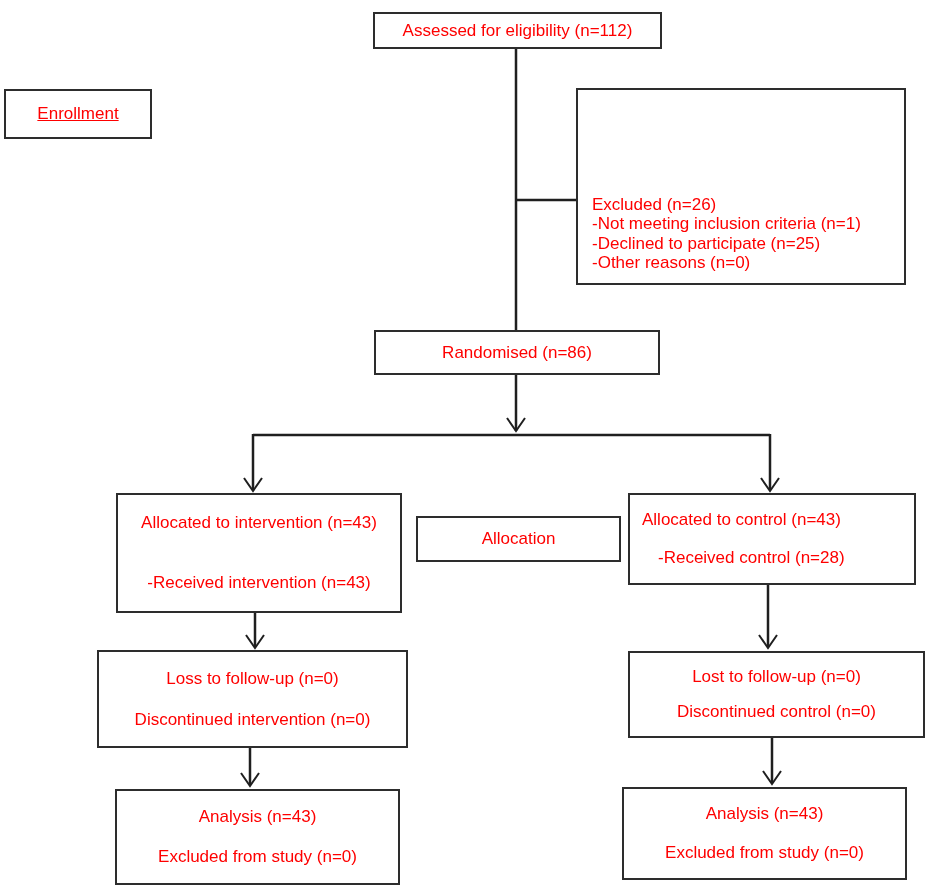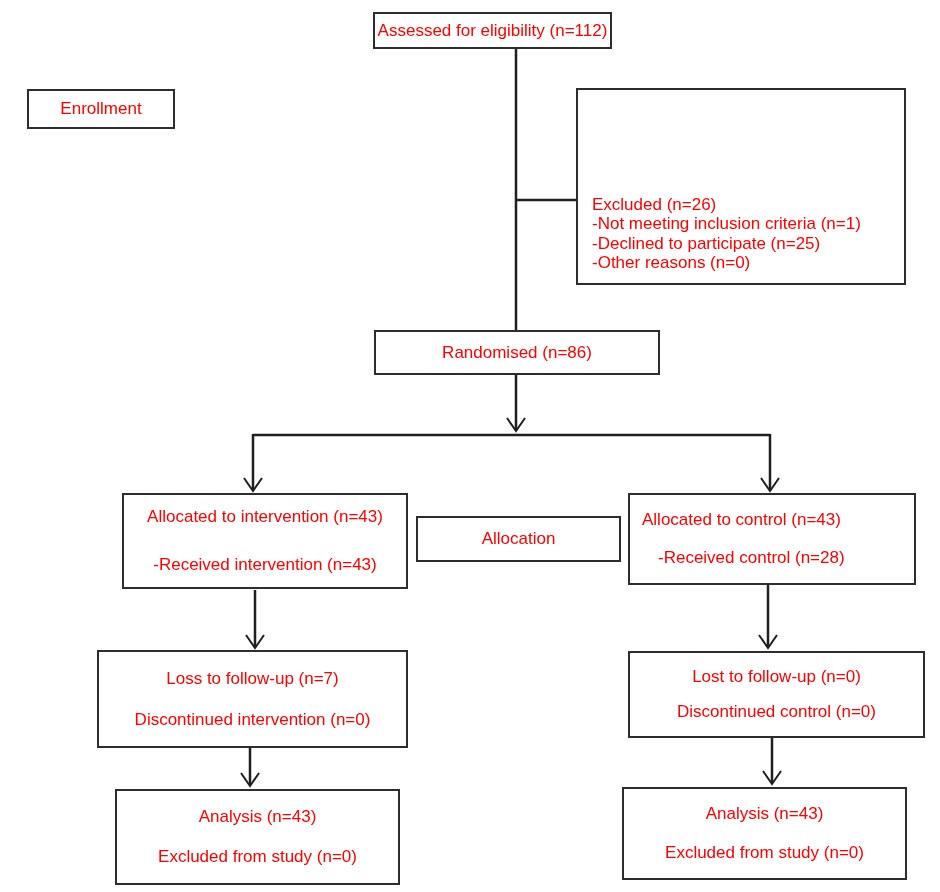--- a/index.html
+++ b/index.html
@@ -47,27 +47,27 @@
     padding: 6px 4px;
   }
   .box.left-align {
     align-items: flex-start;
     text-align: left;
     padding-left: 12px;
     padding-right: 24px;
   }
   .box.left-align .indent { margin-left: 16px; }
   
-  .assessed      { left: 373px; top: 12px;  width: 239px; height: 37px; }
-  .enrollment    { left: 27px;  top: 89px;  width: 148px; height: 40px; }
+  .assessed      { left: 373px; top: 12px;  width: 289px; height: 37px; }
+  .enrollment    { left: 4px;  top: 89px;  width: 148px; height: 50px; text-decoration: underline; }
   .excluded      { left: 576px; top: 88px;  width: 330px; height: 197px;
                    align-items: flex-start; text-align: left;
                    justify-content: flex-end; padding: 10px 14px; }
   .randomised    { left: 374px; top: 330px; width: 286px; height: 45px; }
-  .alloc-left    { left: 122px; top: 493px; width: 286px; height: 96px; gap: 17px; }
+  .alloc-left    { left: 116px; top: 493px; width: 286px; height: 120px; gap: 17px; }
   .alloc-label   { left: 416px; top: 516px; width: 205px; height: 46px; }
   .alloc-right   { left: 628px; top: 493px; width: 288px; height: 92px; }
   .fu-left       { left: 97px;  top: 650px; width: 311px; height: 98px; }
   .fu-label      { left: 415px; top: 674px; width: 207px; height: 46px; }
   .fu-right      { left: 628px; top: 651px; width: 297px; height: 87px; }
   .an-left       { left: 115px; top: 789px; width: 285px; height: 96px; }
   .an-label      { left: 410px; top: 810px; width: 203px; height: 46px; }
   .an-right      { left: 622px; top: 787px; width: 285px; height: 93px; }
 </style>
 </head>
@@ -132,21 +132,21 @@
   <div class="box alloc-label">
     <span>Allocation</span>
   </div>
 
   <div class="box two-line left-align alloc-right">
     <span>Allocated to control (n=43)</span>
     <span class="indent">-Received control (n=28)</span>
   </div>
 
   <div class="box two-line fu-left">
-    <span>Loss to follow-up (n=7)</span>
+    <span>Loss to follow-up (n=0)</span>
     <span>Discontinued intervention (n=0)</span>
   </div>
 
 
   <div class="box two-line fu-right">
     <span>Lost to follow-up (n=0)</span>
     <span>Discontinued control (n=0)</span>
   </div>
 
   <div class="box two-line an-left">

